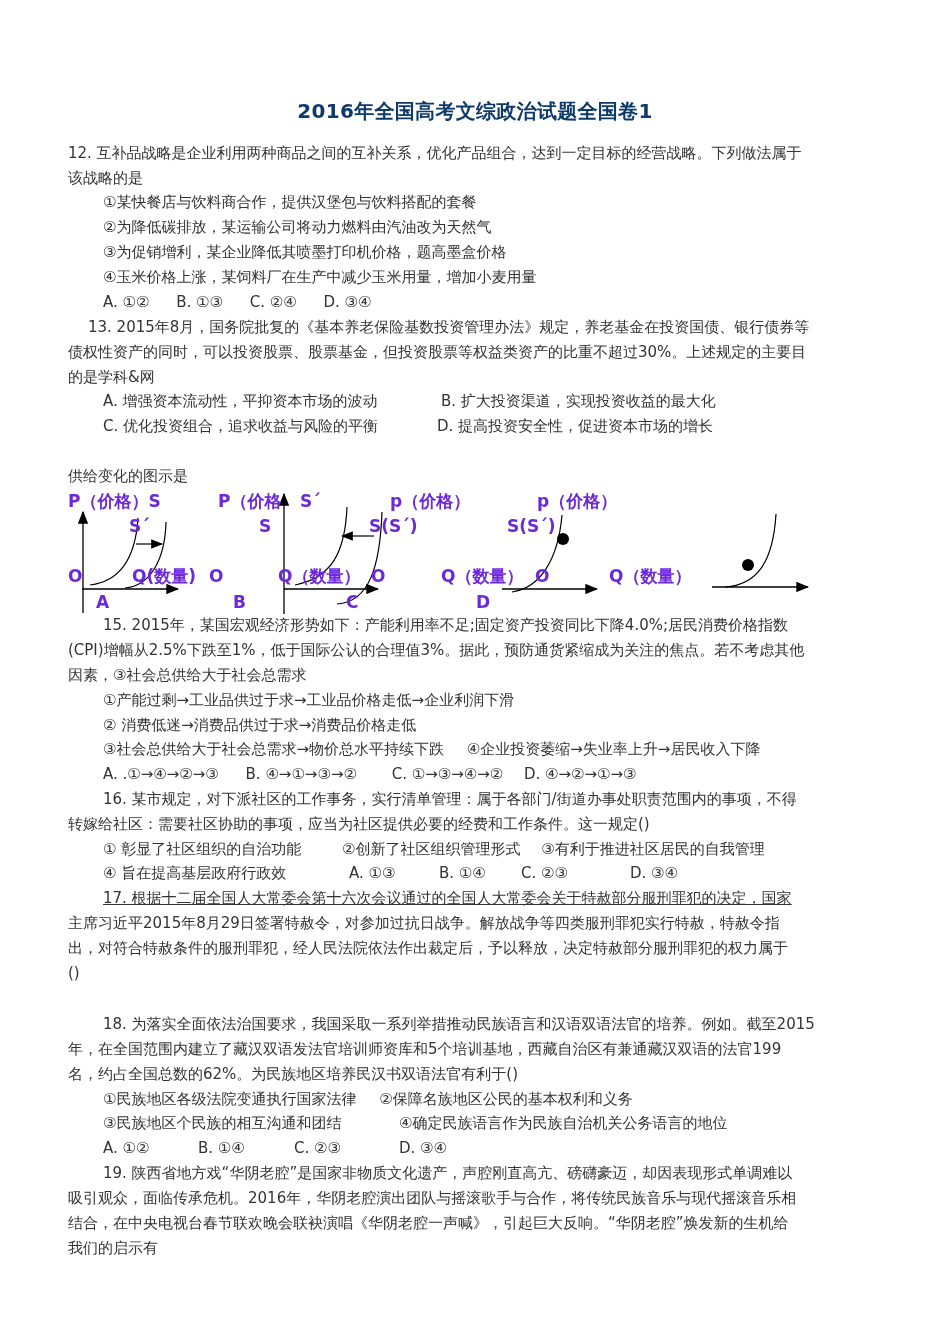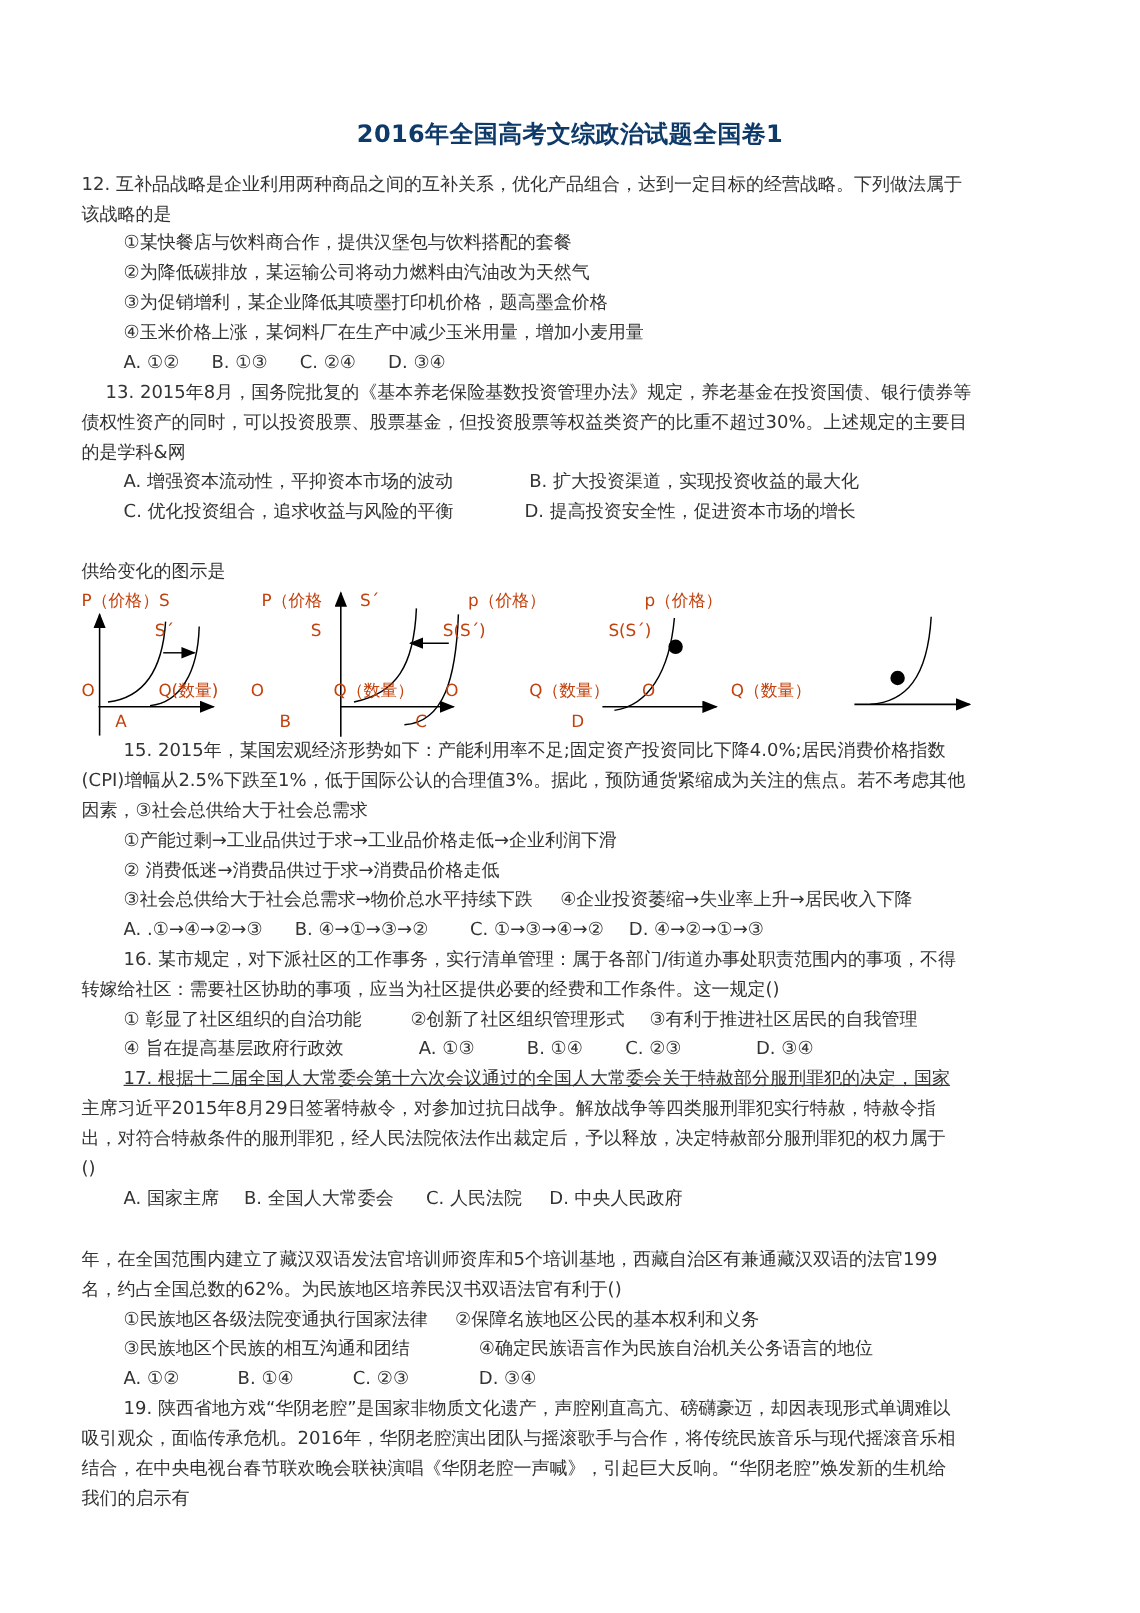--- a/index.html
+++ b/index.html
@@ -14,21 +14,21 @@
     font-size: 20px; font-weight: bold; color: #0e3a6a; letter-spacing: 0.3px;
   }
   .line {
     position: absolute; left: 68px; font-size: 15px; line-height: 24px;
     white-space: nowrap; color: #333;
   }
   .ind1 { left: 103px; }
   .ind2 { left: 88px; }
   .opt { display: inline-block; }
   .lbl {
-    position: absolute; font-size: 14px; font-weight: normal; color: #c2410c;
+    position: absolute; font-size: 17px; font-weight: bold; color: #6d28d9;
     white-space: nowrap; line-height: 18px;
   }
   svg.graph { position: absolute; left: 0; top: 0; }
 </style>
 </head>
 <body>
 
 <div class="page">
 
   <div class="title">2016年全国高考文综政治试题全国卷1</div>
@@ -148,27 +148,22 @@
     <span class="opt" style="position:absolute; left:246px;">A. ①③</span>
     <span class="opt" style="position:absolute; left:336px;">B. ①④</span>
     <span class="opt" style="position:absolute; left:418px;">C. ②③</span>
     <span class="opt" style="position:absolute; left:527px;">D. ③④</span>
   </div>
 
   <div class="line ind1" style="top:886px;text-decoration:underline;">17. 根据十二届全国人大常委会第十六次会议通过的全国人大常委会关于特赦部分服刑罪犯的决定，国家</div>
   <div class="line" style="top:911px;">主席习近平2015年8月29日签署特赦令，对参加过抗日战争。解放战争等四类服刑罪犯实行特赦，特赦令指</div>
   <div class="line" style="top:936px;">出，对符合特赦条件的服刑罪犯，经人民法院依法作出裁定后，予以释放，决定特赦部分服刑罪犯的权力属于</div>
   <div class="line" style="top:961px;">()</div>
-  <div class="line ind1" style="top:986px;">
-    <span class="opt">A. 国家主席</span>
-    <span class="opt" style="margin-left:16px;">B. 全国人大常委会</span>
-    <span class="opt" style="margin-left:22px;">C. 人民法院</span>
-    <span class="opt" style="margin-left:18px;">D. 中央人民政府</span>
-  </div>
 
+  <div class="line ind1" style="top:1012px;">18. 为落实全面依法治国要求，我国采取一系列举措推动民族语言和汉语双语法官的培养。例如。截至2015</div>
   <div class="line" style="top:1037px;">年，在全国范围内建立了藏汉双语发法官培训师资库和5个培训基地，西藏自治区有兼通藏汉双语的法官199</div>
   <div class="line" style="top:1062px;">名，约占全国总数的62%。为民族地区培养民汉书双语法官有利于()</div>
   <div class="line ind1" style="top:1111px;">
     <span class="opt">③民族地区个民族的相互沟通和团结</span>
     <span class="opt" style="position:absolute; left:296px;">④确定民族语言作为民族自治机关公务语言的地位</span>
   </div>
   <div class="line ind1" style="top:1087px;">
     <span class="opt">①民族地区各级法院变通执行国家法律</span>
     <span class="opt" style="margin-left:18px;">②保障名族地区公民的基本权利和义务</span>
   </div>

